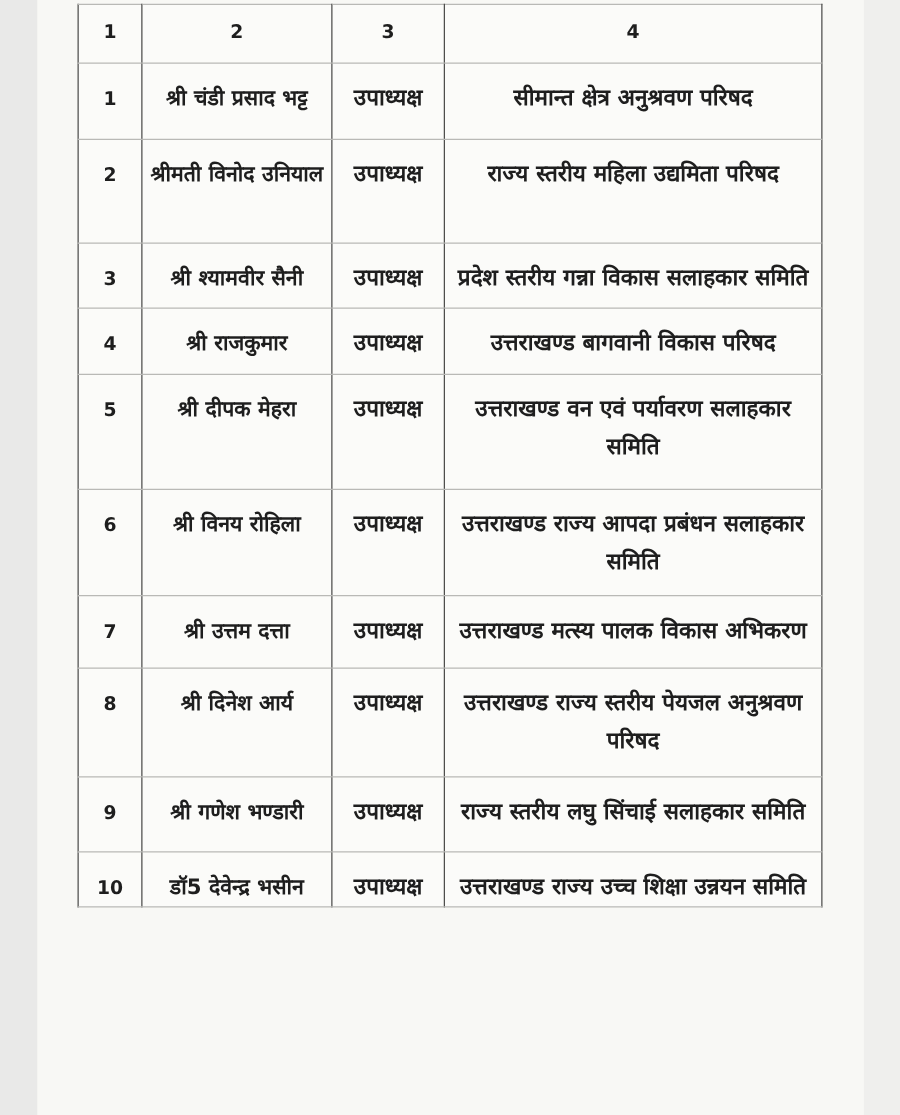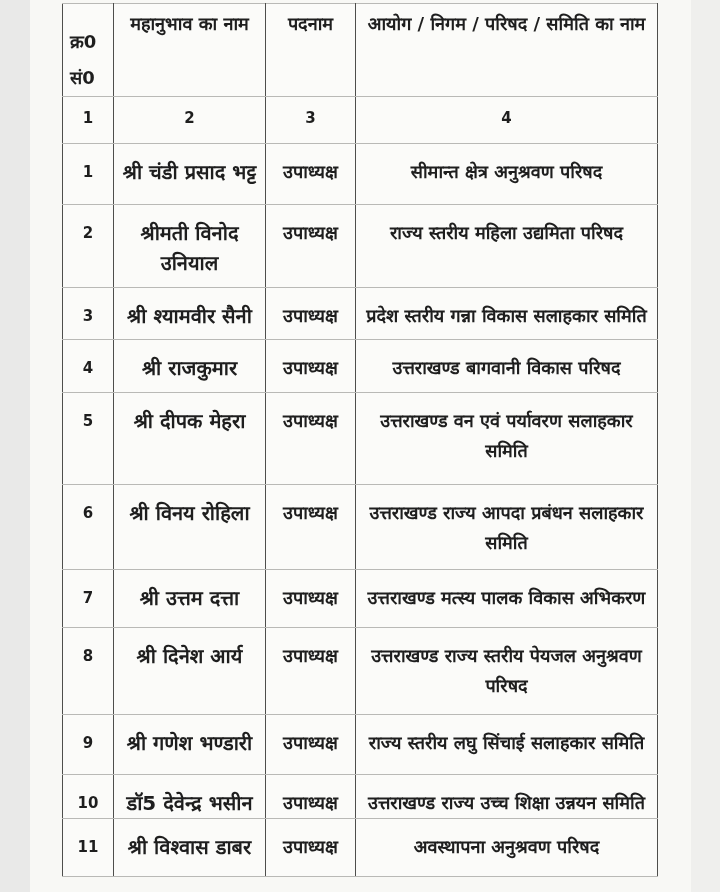--- a/index.html
+++ b/index.html
@@ -72,21 +72,21 @@
     font-size: 15px;
     font-weight: 700;
     line-height: 20px;
   }
   td.sn-cell {
     font-size: 15px;
     font-weight: 700;
     line-height: 26px;
     padding-top: 15px;
   }
-  td.name-cell { font-size: 20px; }
+  td.name-cell { font-size: 17px; }
 
   .scan-dot {
     position: absolute;
     width: 3px;
     height: 3px;
     border-radius: 50%;
     background: #6f6f6c;
     opacity: 0.55;
   }
   .scan-dot.d1 { left: 128px; top: 197px; }
@@ -105,29 +105,20 @@
 
 <table class="doc-table">
   <colgroup>
     <col style="width:51px">
     <col style="width:152px">
     <col style="width:90px">
     <col style="width:302px">
   </colgroup>
 
   <tbody>
-      <tr style="height:90px">
-    <th class="serial-header">
-      <span class="hline">क्र0</span>
-      <span class="hline">सं0</span>
-    </th>
-    <th class="col-header">महानुभाव का नाम</th>
-    <th class="col-header">पदनाम</th>
-    <th class="col-header">आयोग / निगम / परिषद / समिति का नाम</th>
-  </tr>
 
   <tr style="height:47px">
     <td class="idx-cell">1</td>
     <td class="idx-cell">2</td>
     <td class="idx-cell">3</td>
     <td class="idx-cell">4</td>
   </tr>
 
   <tr style="height:61px">
     <td class="sn-cell">1</td>
@@ -192,20 +183,14 @@
     <td>राज्य स्तरीय लघु सिंचाई सलाहकार समिति</td>
   </tr>
 
   <tr style="height:38px">
     <td class="sn-cell">10</td>
     <td class="name-cell">डॉ5 देवेन्द्र भसीन</td>
     <td>उपाध्यक्ष</td>
     <td>उत्तराखण्ड राज्य उच्च शिक्षा उन्नयन समिति</td>
   </tr>
 
-  <tr style="height:58px">
-    <td class="sn-cell">11</td>
-    <td class="name-cell">श्री विश्वास डाबर</td>
-    <td>उपाध्यक्ष</td>
-    <td>अवस्थापना अनुश्रवण परिषद</td>
-  </tr>
 </tbody>
   </table>
 
 </body></html>

